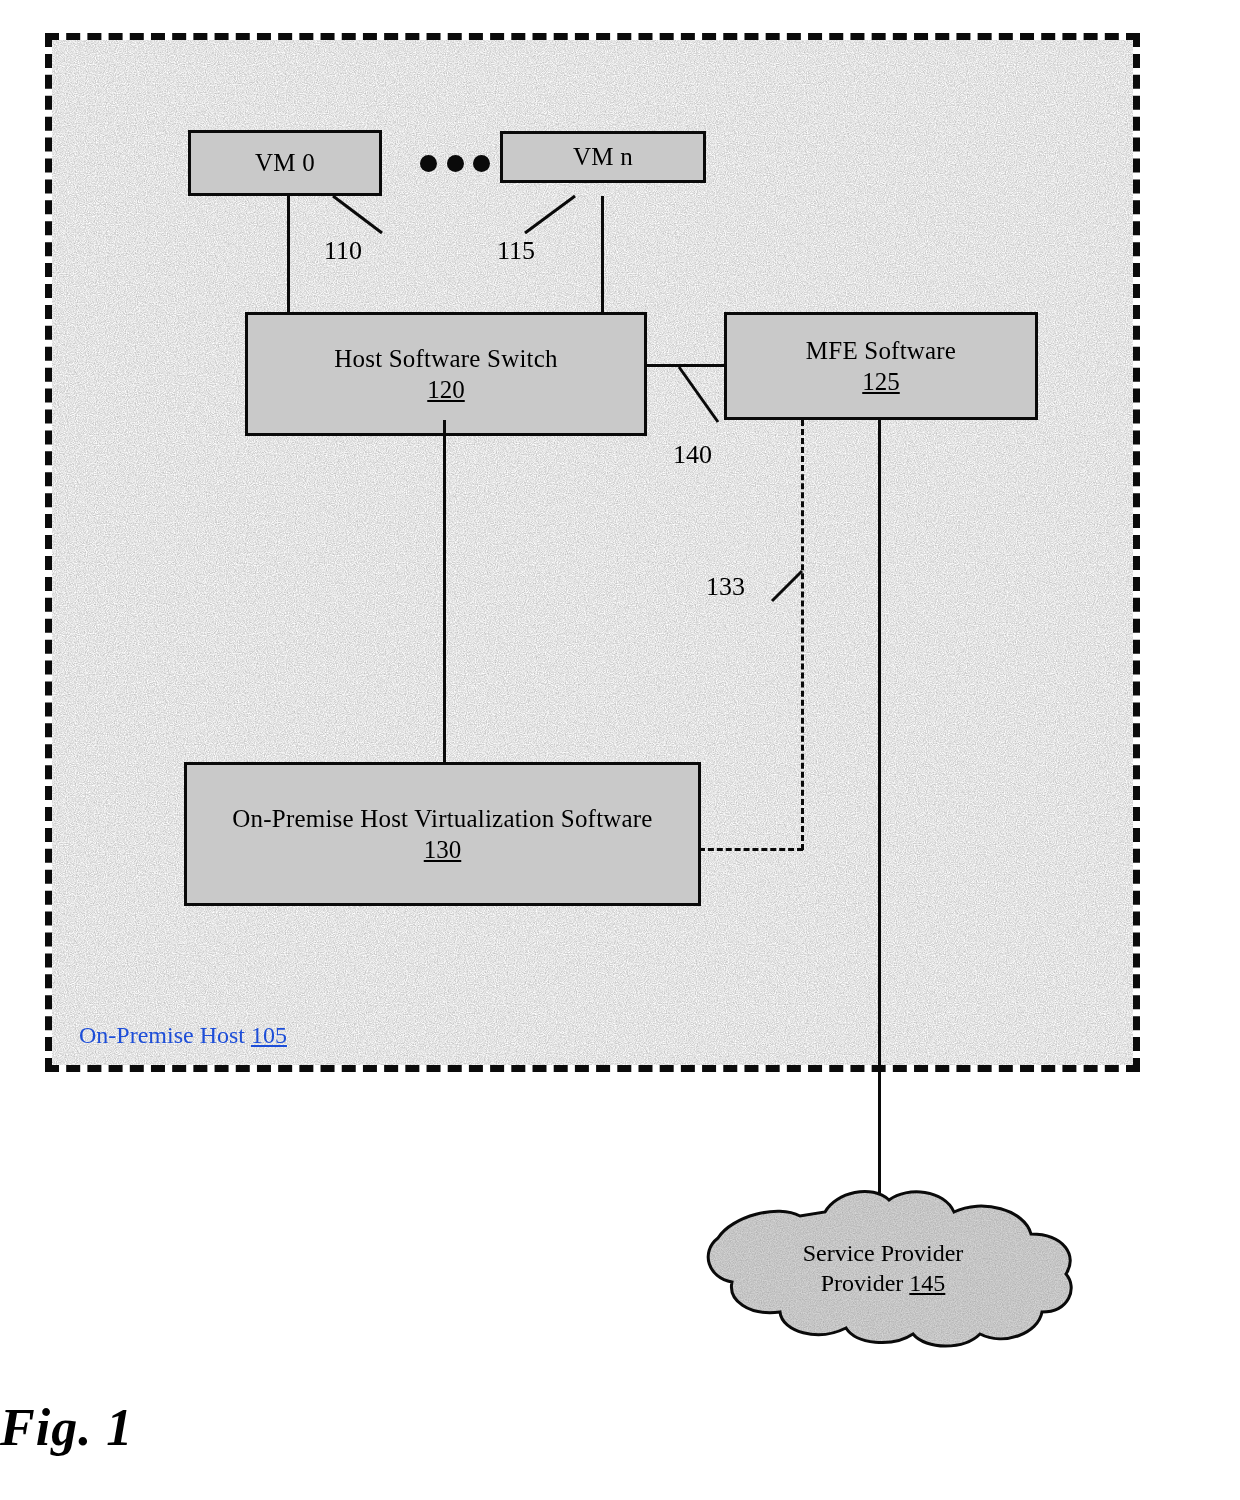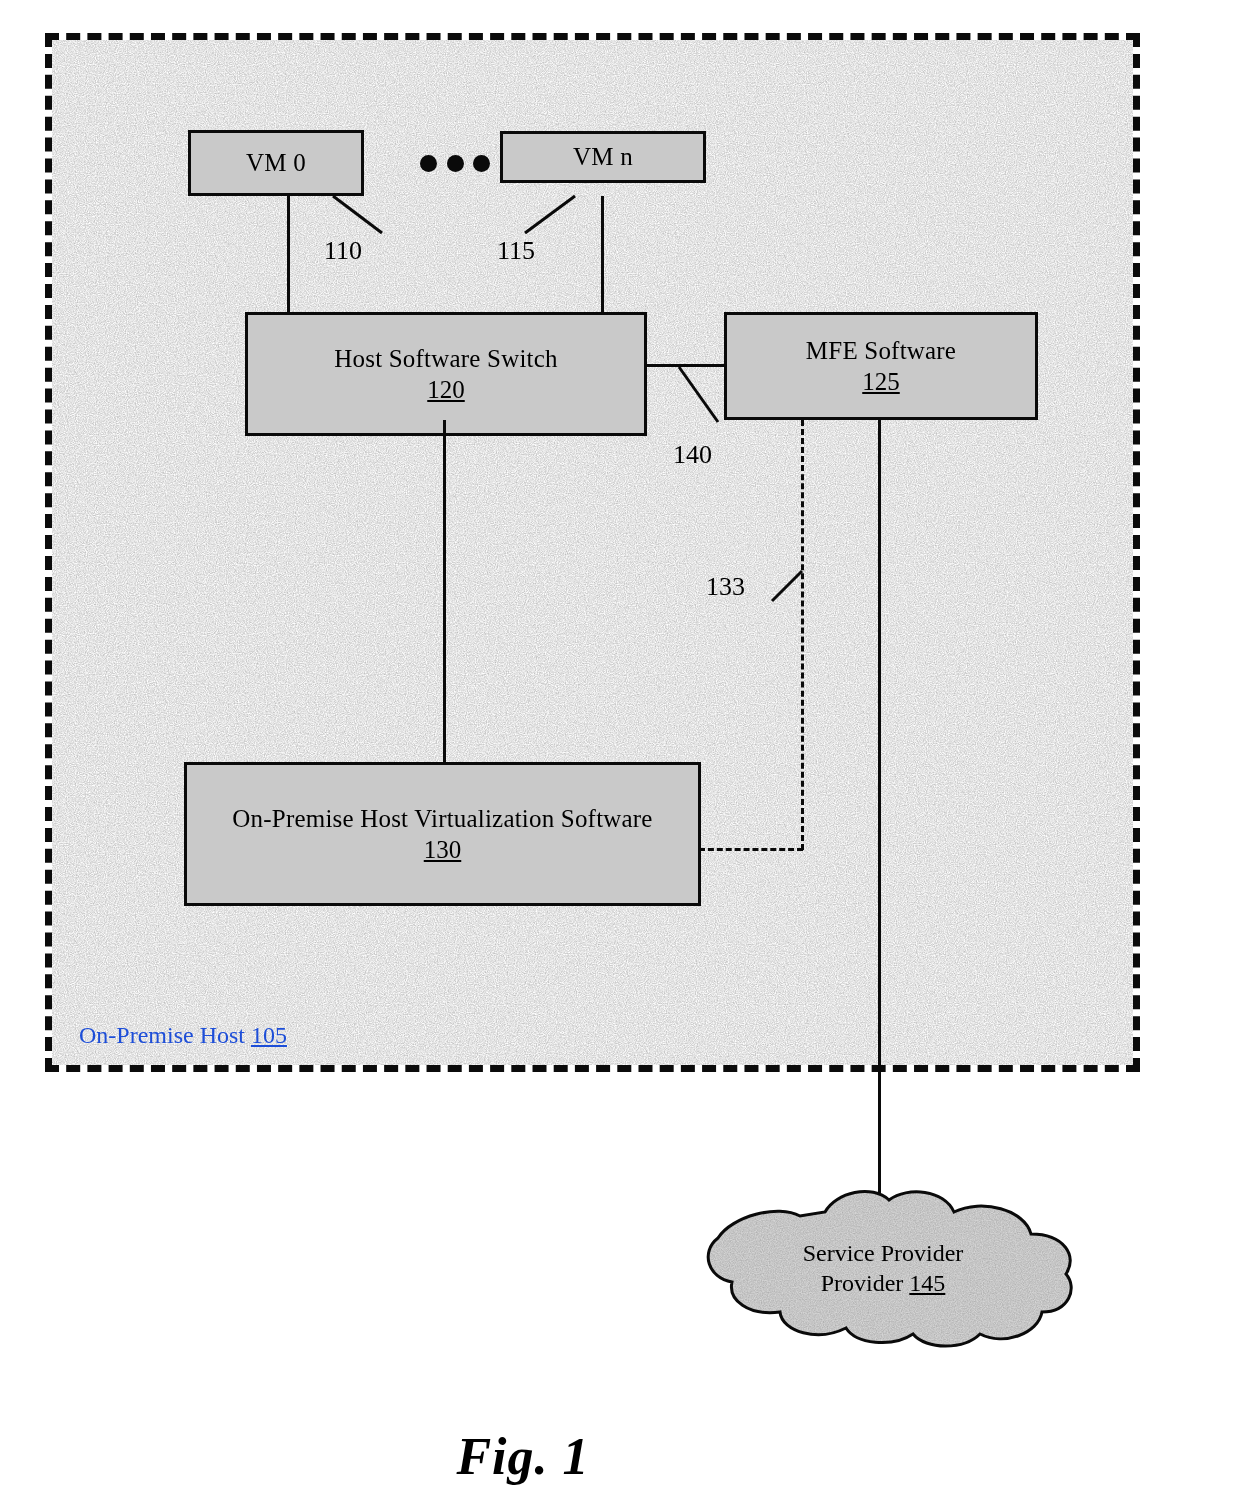--- a/index.html
+++ b/index.html
@@ -65,21 +65,21 @@
   }
   .node-box .node-ref {
     font-size: 25px;
     line-height: 1.12;
     text-decoration: underline;
     text-underline-offset: 2px;
     margin-top: 3px;
   }
 
   
-  #vm0-box  { left: 188px; top: 130px; width: 176px; height: 66px; }
+  #vm0-box  { left: 188px; top: 130px; width: 194px; height: 66px; }
   #vmn-box  { left: 500px; top: 131px; width: 206px; height: 52px; }
   #switch-box { left: 245px; top: 312px; width: 402px; height: 124px; }
   #mfe-box    { left: 724px; top: 312px; width: 314px; height: 108px; }
   #virt-box   { left: 184px; top: 762px; width: 517px; height: 144px; }
 
   
   .ellipsis-dots {
     position: absolute;
     left: 420px;
     top: 152px;
@@ -187,27 +187,26 @@
     text-underline-offset: 2px;
     margin-top: 44px;
   }
 
   
   #fig-caption {
     position: absolute;
     left: 0;
     top: 1398px;
     width: 1046px;
-    text-align: center;
+    text-align: left;
     font-size: 52px;
     font-style: italic;
     font-weight: bold;
     letter-spacing: 1px;
     color: #000;
-    margin-top: 29px;
   }
 </style>
 </head>
 <body>
 
 <div id="figure-root">
 
   <div class="host-boundary"></div>
 
   <svg class="speckle-host" width="1081" height="1025" viewBox="0 0 1081 1025" aria-hidden="true">

